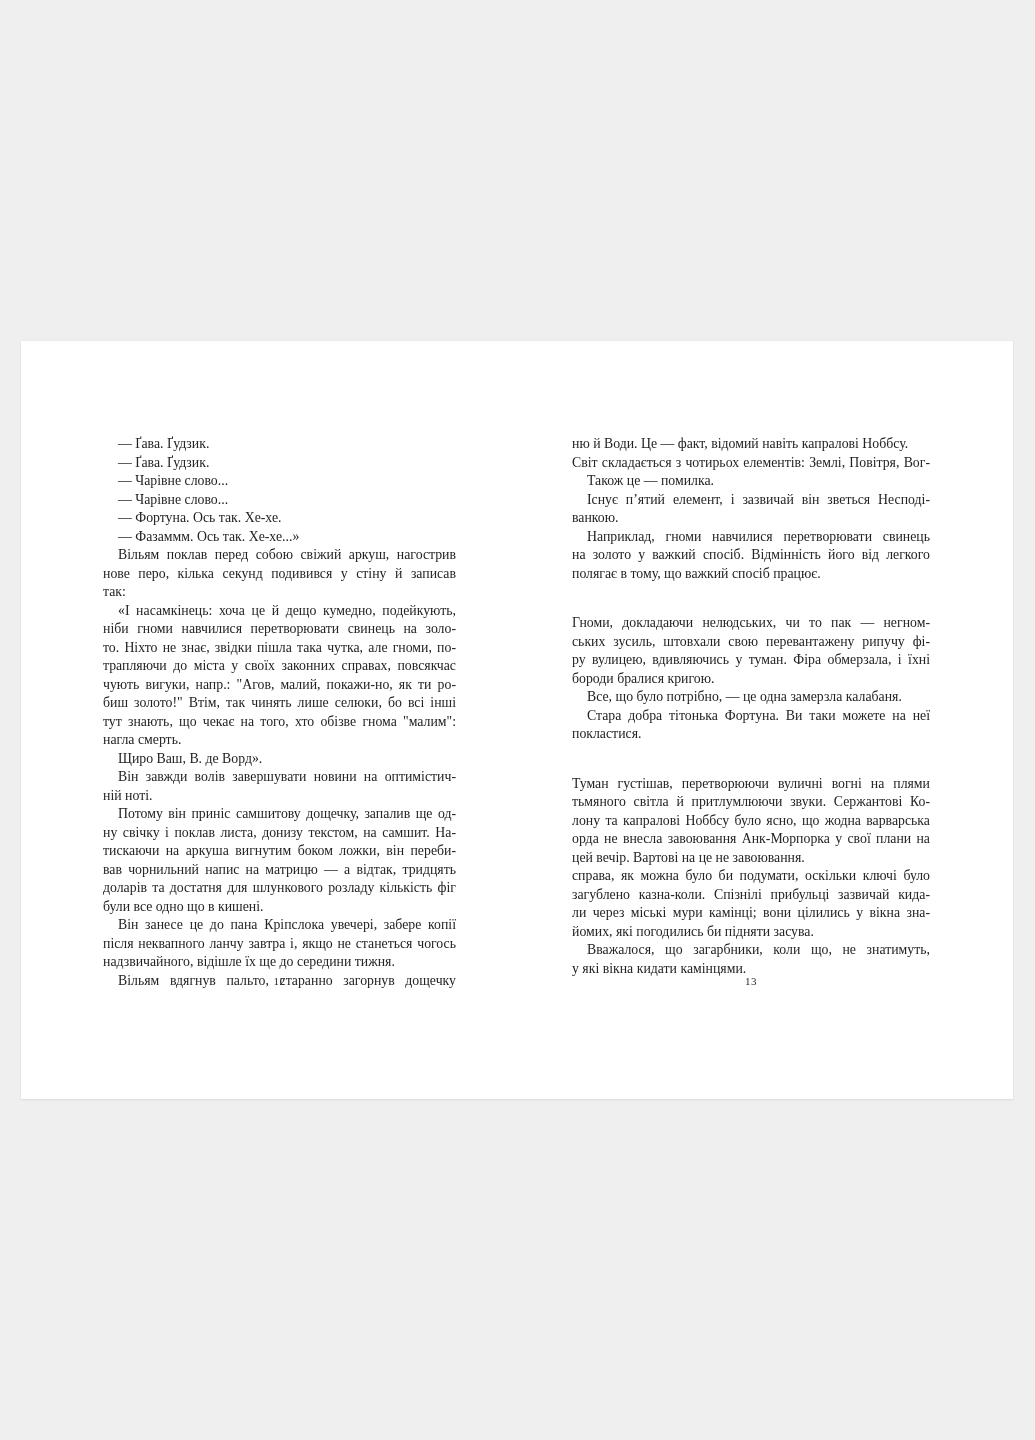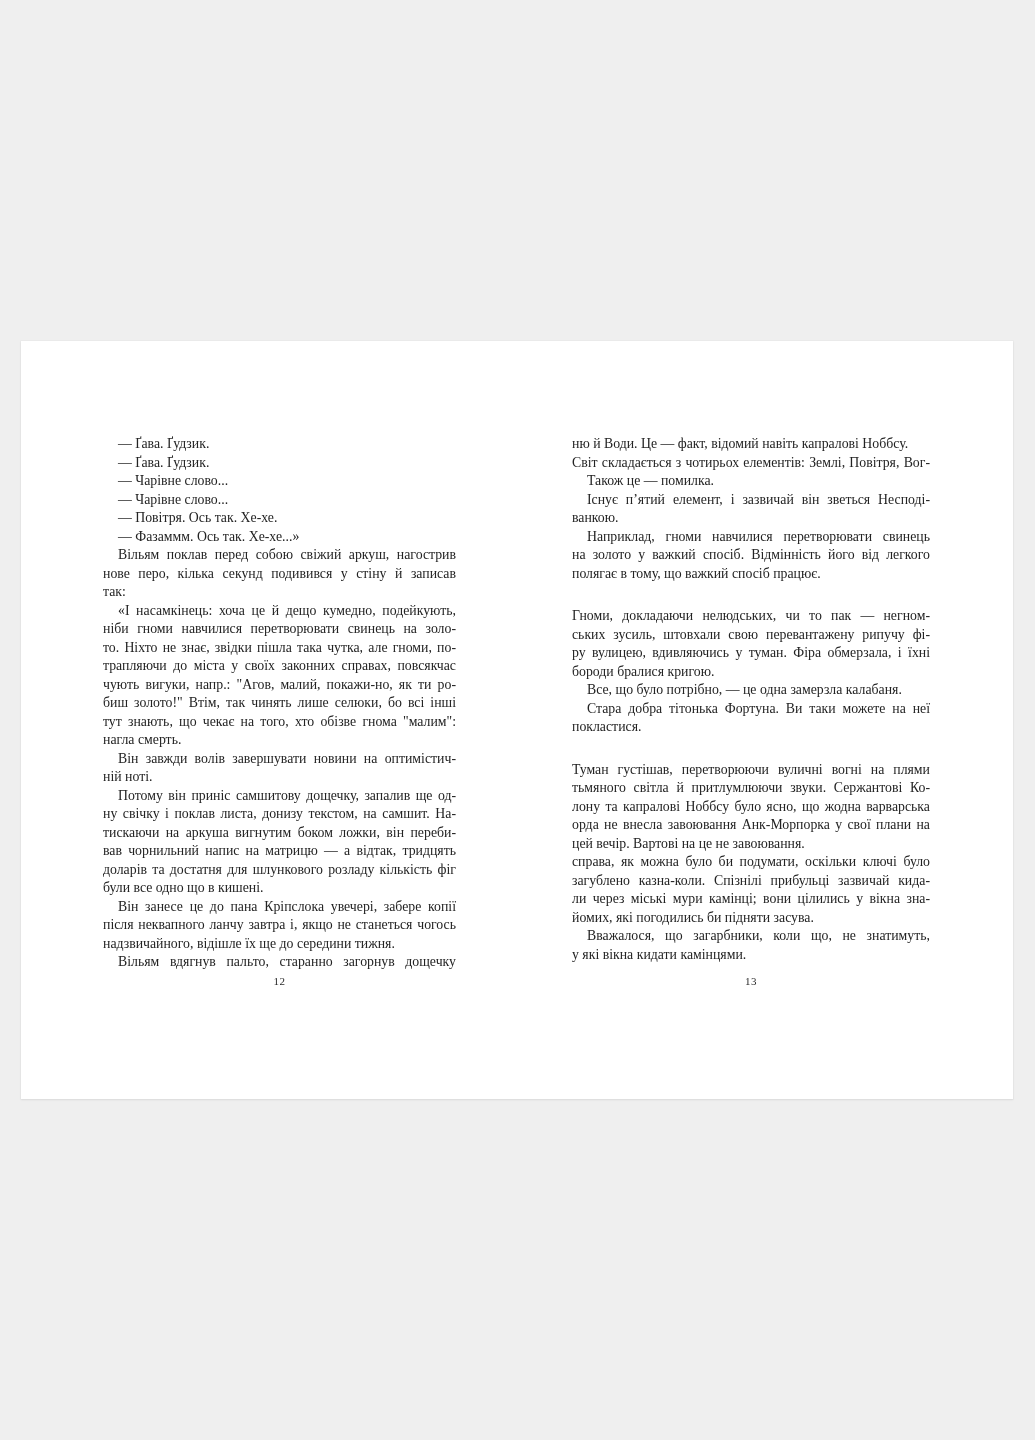--- a/index.html
+++ b/index.html
@@ -33,21 +33,21 @@
     top: 94px;
     font-family: "Liberation Serif", "DejaVu Serif", serif;
     font-size: 13.8px;
     line-height: 18.5px;
     color: #232323;
     -webkit-font-smoothing: antialiased;
   }
   .col-left  { left: 82px;  width: 353px; }
   .col-right { left: 551px; width: 358px; }
   .para { margin: 0; padding: 0; }
-  .para.gap-before { margin-top: 24px; }
+  .para.gap-before { margin-top: 31px; }
   .line {
     text-align: justify;
     text-align-last: justify;
     -moz-text-align-last: justify;
   }
   .line.last {
     text-align-last: left;
     -moz-text-align-last: left;
   }
   .line.indent { text-indent: 15px; }
@@ -76,39 +76,42 @@
         <div class="para">
           <div class="line last indent">— Ґава. Ґудзик.</div>
         </div>
         <div class="para">
           <div class="line last indent">— Чарівне слово...</div>
         </div>
         <div class="para">
           <div class="line last indent">— Чарівне слово...</div>
         </div>
         <div class="para">
-          <div class="line last indent">— Повітря. Ось так. Хе-хе.</div>
+          <div class="line last indent">— Фортуна. Ось так. Хе-хе.</div>
         </div>
         <div class="para">
           <div class="line last indent">— Фазаммм. Ось так. Хе-хе...»</div>
         </div>
         <div class="para">
           <div class="line indent">Вільям поклав перед собою свіжий аркуш, нагострив</div>
           <div class="line">нове перо, кілька секунд подивився у стіну й записав</div>
           <div class="line last">так:</div>
         </div>
         <div class="para">
           <div class="line indent">«І насамкінець: хоча це й дещо кумедно, подейкують,</div>
           <div class="line">ніби гноми навчилися перетворювати свинець на золо-</div>
           <div class="line">то. Ніхто не знає, звідки пішла така чутка, але гноми, по-</div>
           <div class="line">трапляючи до міста у своїх законних справах, повсякчас</div>
           <div class="line">чують вигуки, напр.: "Агов, малий, покажи-но, як ти ро-</div>
           <div class="line">биш золото!" Втім, так чинять лише селюки, бо всі інші</div>
           <div class="line">тут знають, що чекає на того, хто обізве гнома "малим":</div>
           <div class="line last">нагла смерть.</div>
+        </div>
+        <div class="para">
+          <div class="line last indent">Щиро Ваш, В. де Ворд».</div>
         </div>
         <div class="para">
           <div class="line indent">Він завжди волів завершувати новини на оптимістич-</div>
           <div class="line last">ній ноті.</div>
         </div>
         <div class="para">
           <div class="line indent">Потому він приніс самшитову дощечку, запалив ще од-</div>
           <div class="line">ну свічку і поклав листа, донизу текстом, на самшит. На-</div>
           <div class="line">тискаючи на аркуша вигнутим боком ложки, він переби-</div>
           <div class="line">вав чорнильний напис на матрицю — а відтак, тридцять</div>

